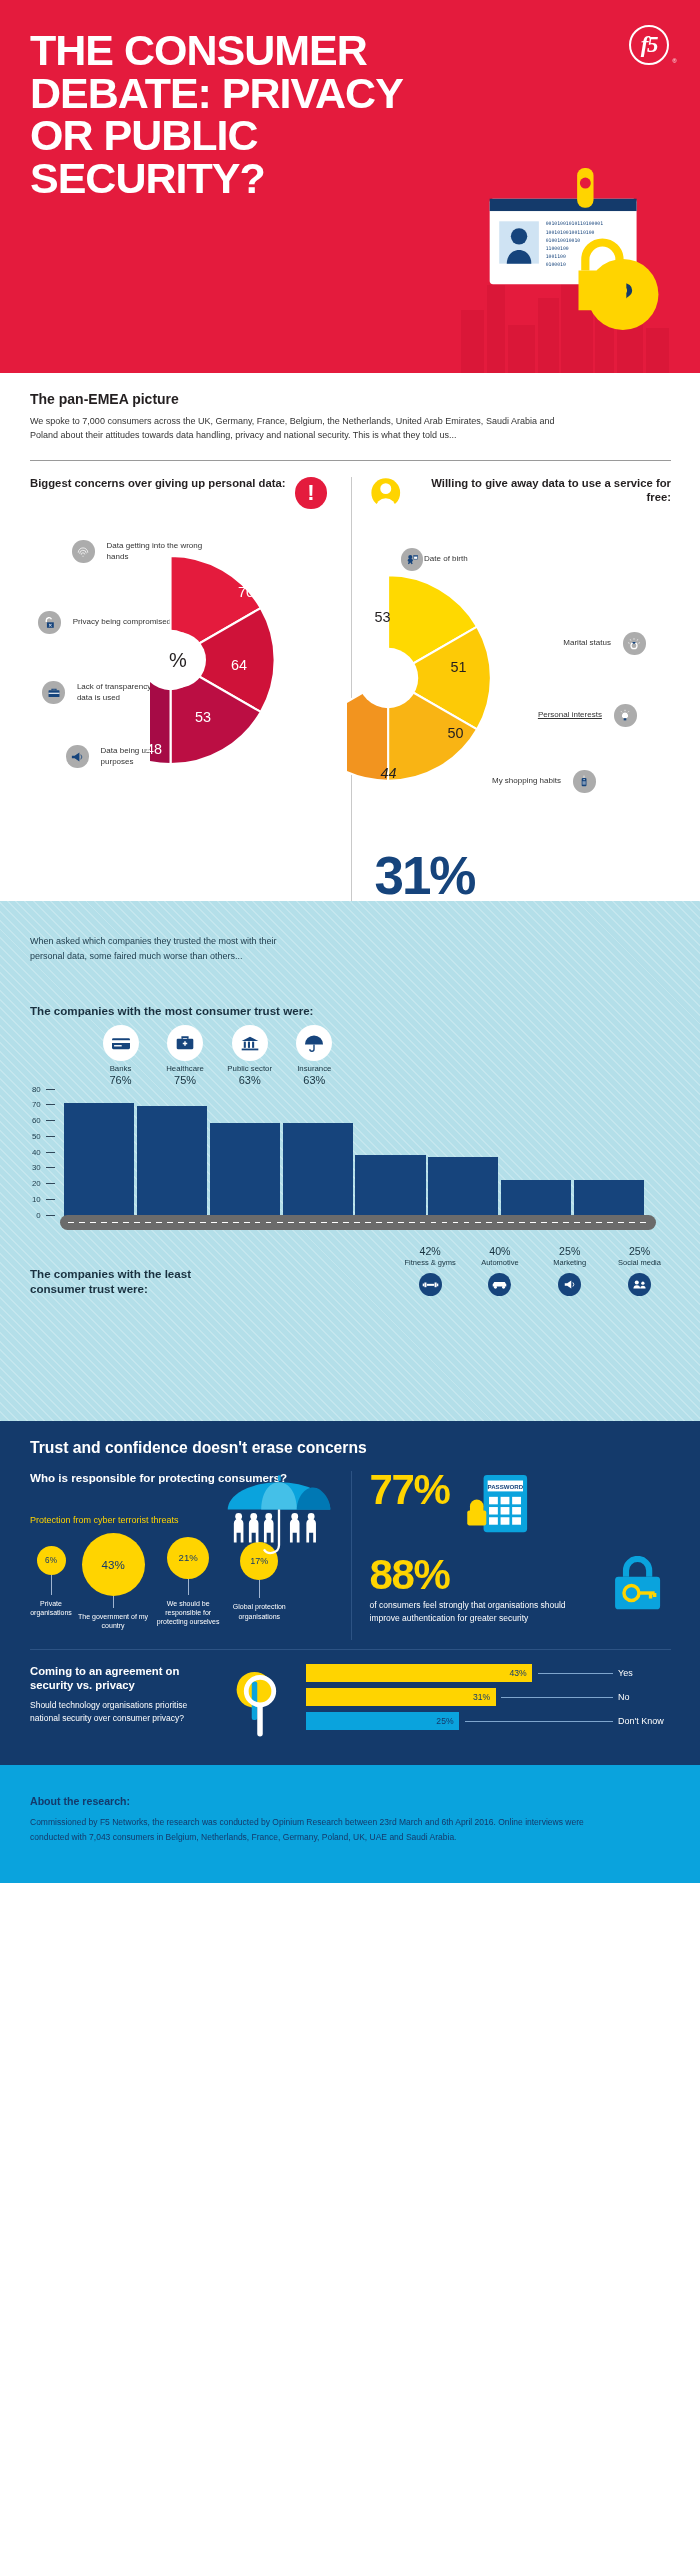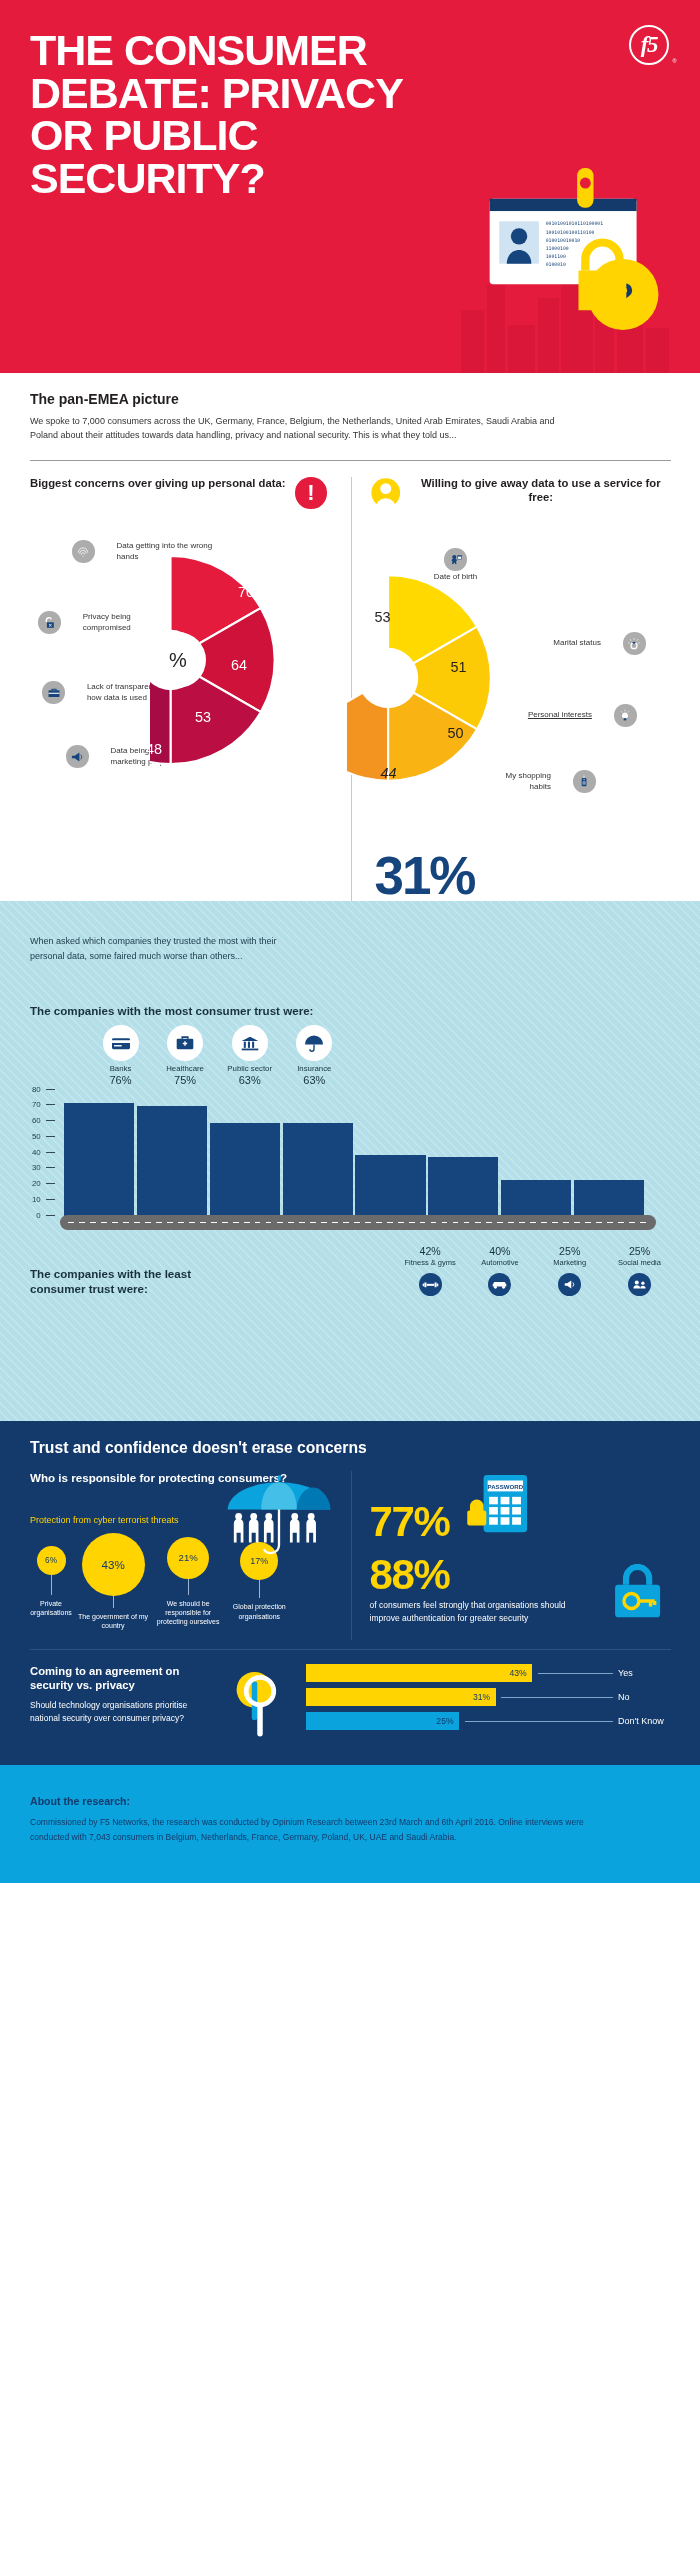--- a/index.html
+++ b/index.html
@@ -29,26 +29,26 @@
   .body-copy{ font-size:9px; line-height:1.58; color:#333; max-width:548px;}
   .rule{ height:0.7px; background:#9a9a9a; margin:18px 0 0 0;}
 
   
   .pies{ display:flex; position:relative; padding-top:16.4px; }
   .pie-col{ width:50%; position:relative; min-height:424px;}
   .pie-col.right{ border-left:0.7px solid #c9c9c9; padding-left:18px;}
   .pie-head{ display:flex; align-items:flex-start; gap:9.6px;}
   .pie-head h3{ font-size:11.3px; font-weight:bold; line-height:1.22;}
   .pie-head.rightalign{ justify-content:flex-start;}
-  .pie-head.rightalign h3{ text-align:center; order:2; flex:1;}
+  .pie-head.rightalign h3{ text-align:right; order:2; flex:1;}
   .bang{ width:31.5px;height:31.5px;border-radius:50%;background:#e41b3d;color:#fff;flex:0 0 31.5px;
     display:flex;align-items:center;justify-content:center;font-size:22px;font-weight:bold;line-height:1;}
   .person{ width:31.5px;height:31.5px;flex:0 0 31.5px; order:1; position:relative;}
 
-  .legend-item{ position:absolute; display:flex; align-items:center; gap:22px; font-size:8px; line-height:1.3; color:#333;}
+  .legend-item{ position:absolute; display:flex; align-items:center; gap:12px; font-size:8px; line-height:1.3; color:#333;}
   .lic{ width:22.6px;height:22.6px;border-radius:50%;background:#acacac;flex:0 0 22.6px; position:relative;}
   .lic svg{ position:absolute; left:50%; top:50%; transform:translate(-50%,-50%);}
   .legend-item.rtl{ flex-direction:row-reverse; text-align:right;}
 
   .pie-wrap{ position:absolute; }
   .pct-hole{ position:absolute; border-radius:50%; background:#fff; display:flex;align-items:center;justify-content:center;
     font-size:20px; color:#231f20;}
   .slice-num{ position:absolute; font-size:14.4px; }
 
   
@@ -95,21 +95,21 @@
   .navy-right{ width:50%; padding-left:18px; border-left:0.7px solid #2d5384;}
   .navy h3{ font-size:11.6px; font-weight:bold; line-height:1.25;}
   .yellowcap{ color:#ffd400; font-size:9px; margin-top:30px;}
   .bubbles{ display:flex; align-items:flex-end; gap:4.1px; margin-top:11px; height:74px;}
   .bub{ background:#ffd400; border-radius:50%; color:#143a6b; display:flex; align-items:center; justify-content:center;
         font-size:9.6px; font-weight:400;}
   .bub-col{ display:flex; flex-direction:column; align-items:center; width:68px;}
   .stem{ width:0.7px; background:#9fb4d0; }
   .bub-lbl{ font-size:7px; line-height:1.3; text-align:center; color:#fff; margin-top:4.1px;}
 
-  .statblock{ display:flex; gap:9.6px; align-items:flex-end; margin-bottom:15px;}
+  .statblock{ display:flex; gap:9.6px; align-items:flex-start; margin-bottom:15px;}
   .statnum{ font-size:42px; font-weight:bold; color:#ffd400; line-height:0.9; letter-spacing:-1.4px;}
   .stattxt{ font-size:8.5px; line-height:1.5; color:#fff; margin-top:5.5px;}
 
   .agree{ border-top:0.7px solid #2d5384; margin-top:9.6px; padding-top:13.7px; display:flex; gap:12.3px; align-items:flex-start;}
   .agree h3{ font-size:11.3px; font-weight:bold; }
   .agree p{ font-size:8.5px; line-height:1.55; margin-top:6.8px; max-width:178px;}
   .hbars{ flex:1; }
   .hbar-row{ display:flex; align-items:center; margin-bottom:6.2px; height:18px;}
   .hbar{ height:18px; position:relative; display:flex; align-items:center; justify-content:flex-end; padding-right:5.5px;
          font-size:8.6px; color:#143a6b;}
@@ -251,21 +251,21 @@
           <div class="person">
             <svg width="31.5" height="31.5" viewBox="0 0 46 46">
               <path d="M23 2a21 21 0 0 1 21 21c0 12-9 21-21 21S2 35 2 23A21 21 0 0 1 23 2z" fill="#ffd400"></path>
               <circle cx="23" cy="17" r="8" fill="#fff"></circle>
               <path d="M8 46a15 15 0 0 1 30 0z" fill="#fff"></path>
             </svg>
           </div>
           <h3>Willing to give away data to use a service for free:</h3>
         </div>
 
-        <div class="legend-item" style="top:71px;left:49px;width:110px;flex-direction:column;gap:1px;">
+        <div class="legend-item" style="top:71px;left:49px;width:110px;flex-direction:row;gap:1px;">
           <span class="lic">
             <svg width="13.7" height="13.7" viewBox="0 0 20 20">
               <circle cx="7.5" cy="5.6" r="3" fill="#16447c"></circle>
               <path d="M3.6 11.5c0-2.4 1.8-4 3.9-4s3.9 1.6 3.9 4l-1.6 1 1.2 3-1.6.8-1.9-2.8-1.9 2.8-1.6-.8 1.2-3z" fill="#16447c"></path>
               <rect x="12.6" y="3.4" width="5.6" height="5.4" fill="#fff" stroke="#16447c" stroke-width=".9"></rect>
               <rect x="12.6" y="3.4" width="5.6" height="1.6" fill="#16447c"></rect>
             </svg>
           </span>
           <span>Date of birth</span>
         </div>

